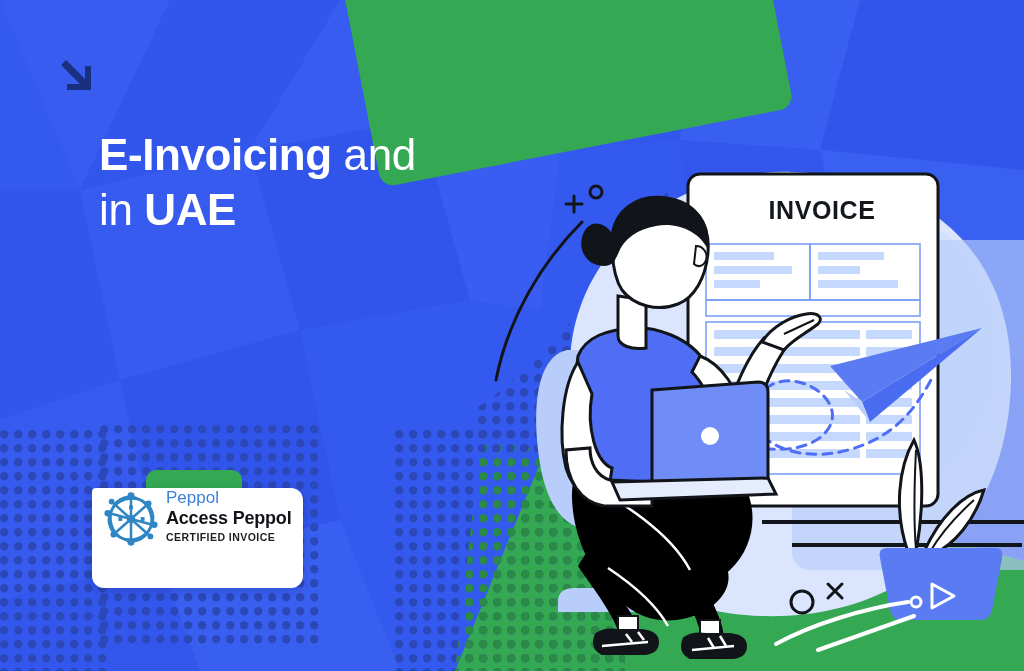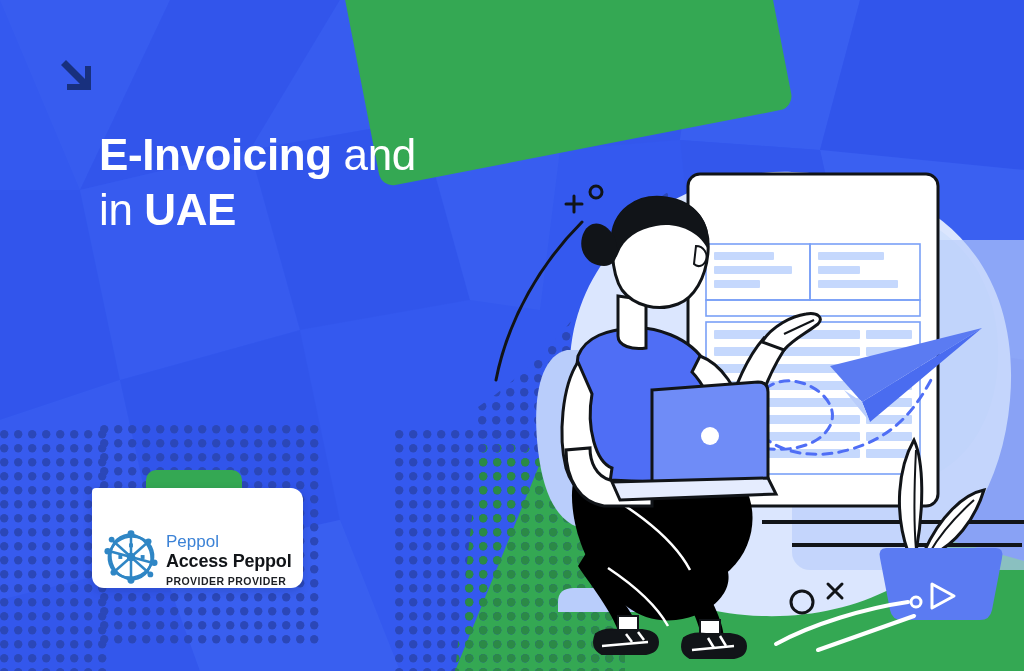--- a/index.html
+++ b/index.html
@@ -38,21 +38,21 @@
   
   .badgeWrap{position:absolute;left:92px;top:470px;width:215px;height:122px;}
   .badgeTab{
     position:absolute;left:54px;top:0;width:96px;height:36px;
     background:#34a853;border-radius:10px 10px 0 0;
   }
   .badgeCard{
     position:absolute;left:0;top:18px;width:211px;height:100px;
     background:#ffffff;border-radius:4px 12px 12px 12px;
     box-shadow:0 3px 10px rgba(10,20,60,.18);
-    display:flex;align-items:flex-end;padding:0 6px 0 8px;
+    display:flex;align-items:flex-start;padding:0 6px 0 8px;
   }
   .badgeLogo{width:62px;height:62px;flex:0 0 62px;}
   .badgeTxt{margin-left:4px;}
   .badgeTxt .p1{color:#3b82d6;font-size:17px;line-height:1.15;font-weight:400;}
   .badgeTxt .p2{color:#111418;font-size:18px;line-height:1.2;font-weight:700;letter-spacing:-0.2px;}
   .badgeTxt .p3{color:#1c1f24;font-size:10.5px;line-height:1.25;font-weight:700;letter-spacing:.45px;margin-top:2px;}
 
   
   .illus{position:absolute;left:462px;top:150px;width:562px;height:521px;}
   .invTitle{
@@ -293,20 +293,21 @@
       <path d="M366,434 L380,448 M380,434 L366,448" stroke="#111418" stroke-width="3" stroke-linecap="round"></path>
     </g>
     <g>
       <path d="M314,494 C350,474 404,458 446,452" fill="none" stroke="#ffffff" stroke-width="4" stroke-linecap="round"></path>
       <path d="M356,500 C390,488 424,476 452,466" fill="none" stroke="#ffffff" stroke-width="4" stroke-linecap="round"></path>
       <circle cx="454" cy="452" r="5" fill="none" stroke="#ffffff" stroke-width="3"></circle>
       <polygon points="470,434 492,446 470,458" fill="none" stroke="#ffffff" stroke-width="3" stroke-linejoin="round"></polygon>
     </g>
   </svg>
 
+  <div class="invTitle">INVOICE</div>
 
   <div class="badgeWrap">
     <div class="badgeTab"></div>
     <div class="badgeCard">
       <svg class="badgeLogo" viewBox="0 0 64 64">
         <g fill="none" stroke="#2f86c5" stroke-width="2.6">
           <ellipse cx="32" cy="32" rx="21" ry="23" transform="rotate(-18 32 32)"></ellipse>
           <ellipse cx="32" cy="32" rx="23" ry="21" transform="rotate(-18 32 32)"></ellipse>
           <line x1="32" y1="9" x2="32" y2="32"></line>
           <line x1="32" y1="32" x2="32" y2="55"></line>
@@ -328,18 +329,18 @@
           <circle cx="12" cy="14" r="3"></circle>
           <circle cx="52" cy="50" r="3"></circle>
           <rect x="30" y="18" width="4" height="4"></rect>
           <rect x="42" y="30" width="4" height="4"></rect>
           <rect x="19" y="30" width="4" height="4"></rect>
         </g>
       </svg>
       <div class="badgeTxt">
         <div class="p1">Peppol</div>
         <div class="p2">Access Peppol</div>
-        <div class="p3">PROVIDER PROVIDER</div>
+        <div class="p3">CERTIFIED INVOICE</div>
       </div>
     </div>
   </div>
 
 </div>
 
 </body></html>

